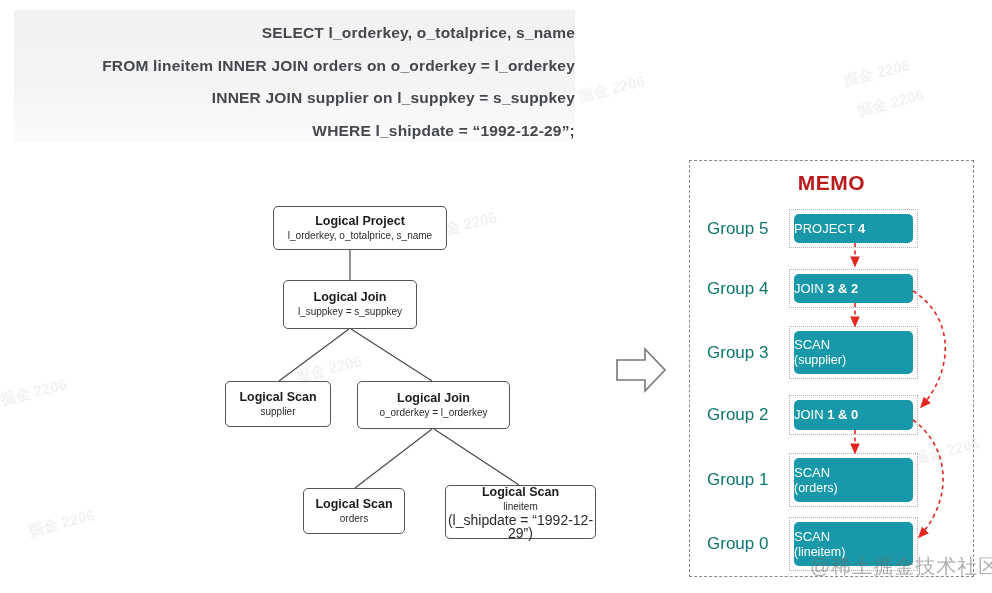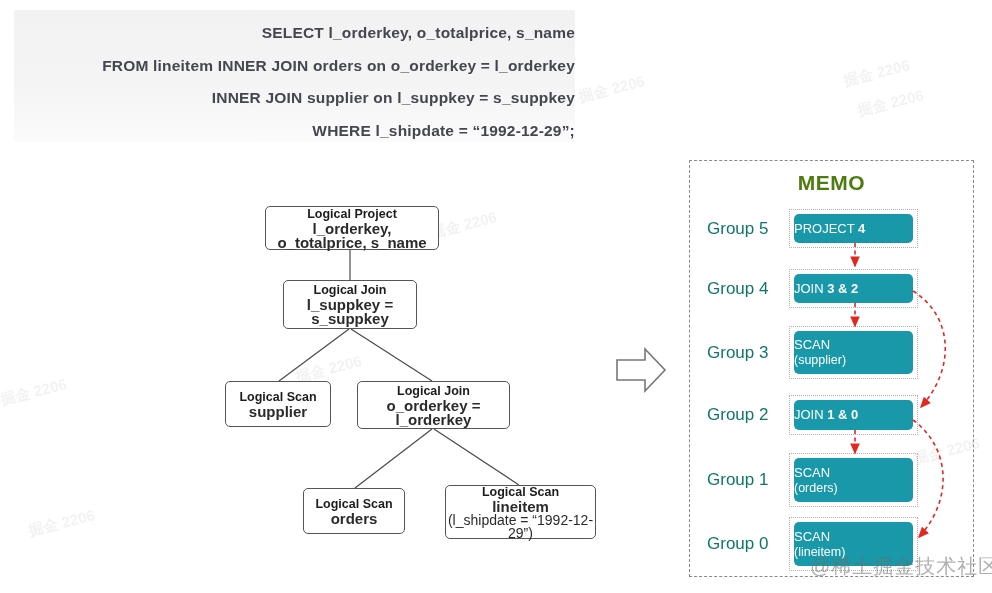--- a/index.html
+++ b/index.html
@@ -21,28 +21,28 @@
   
   .svg-layer{position:absolute;left:0;top:0;pointer-events:none;}
   #svg-under{z-index:1;}
   #svg-over{z-index:5;}
 
   
   .tnode{position:absolute;z-index:2;background:#fff;border:1.4px solid #555;border-radius:5px;
          display:flex;flex-direction:column;justify-content:center;align-items:center;
          text-align:center;box-sizing:border-box;}
   .tnode-title{font-size:12.5px;font-weight:bold;color:#1c1c1c;line-height:15px;}
-  .tnode-sub{font-size:15px;color:#2b2b2b;line-height:14px;font-weight:bold;}
+  .tnode-sub{font-size:10px;color:#2b2b2b;line-height:14px;}
   .tnode-sub2{font-size:14px;color:#2b2b2b;line-height:13px;text-align:center;}
 
   
   .memo{position:absolute;left:689px;top:160px;width:285px;height:417px;z-index:2;
         border:1.6px dashed #8a8a8a;box-sizing:border-box;background:transparent;}
   .memo-title{position:absolute;left:0;top:10px;width:100%;text-align:center;
-              font-size:21px;font-weight:bold;color:#4d7c0f;letter-spacing:.5px;}
+              font-size:21px;font-weight:bold;color:#b91c1c;letter-spacing:.5px;}
   .memo-row{position:absolute;left:17px;display:flex;align-items:center;}
   .group-label{width:82px;font-size:17px;color:#0f766e;}
   .slot{width:129px;height:100%;border:1.5px dotted #b0b0b0;box-sizing:border-box;
         padding:4px;display:flex;background:transparent;}
   .chip{flex:1;background:#1898a8;border-radius:5px;display:flex;flex-direction:column;
         justify-content:center;align-items:flex-start;color:#fff;}
   .chip-line1{font-size:13px;line-height:16px;white-space:pre;}
   .chip-line1 b{font-weight:bold;}
   .chip-line2{font-size:12.5px;line-height:15px;}
 
@@ -76,21 +76,21 @@
     <g stroke="#4a4a4a" stroke-width="1.2">
       <line x1="350" y1="250" x2="350" y2="280"></line>
       <line x1="349" y1="329" x2="279" y2="381"></line>
       <line x1="351" y1="329" x2="432" y2="381"></line>
       <line x1="432" y1="429" x2="355" y2="488"></line>
       <line x1="434" y1="429" x2="519" y2="485"></line>
     </g>
     <polygon points="617,360 645,360 645,349 665,370 645,391 645,380 617,380" fill="#fff" stroke="#777" stroke-width="1.6"></polygon>
   </svg>
 
-  <div class="tnode" style="left:265px;top:206px;width:174px;height:44px">
+  <div class="tnode" style="left:273px;top:206px;width:174px;height:44px">
     <div class="tnode-title">Logical Project</div>
     <div class="tnode-sub">l_orderkey, o_totalprice, s_name</div>
   </div>
   <div class="tnode" style="left:283px;top:280px;width:134px;height:49px">
     <div class="tnode-title">Logical Join</div>
     <div class="tnode-sub">l_suppkey = s_suppkey</div>
   </div>
   <div class="tnode" style="left:225px;top:381px;width:106px;height:46px">
     <div class="tnode-title">Logical Scan</div>
     <div class="tnode-sub">supplier</div>

